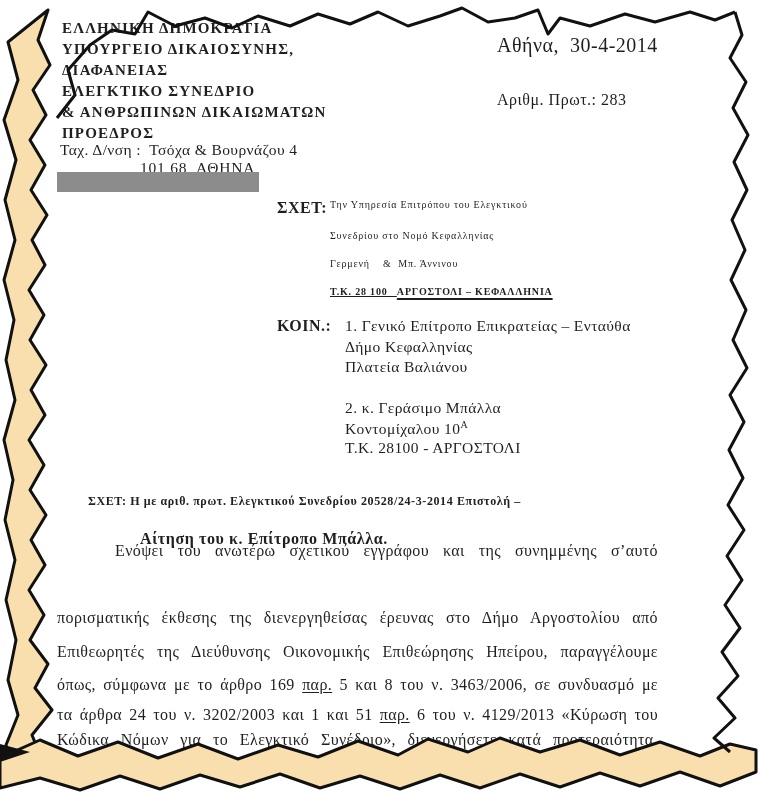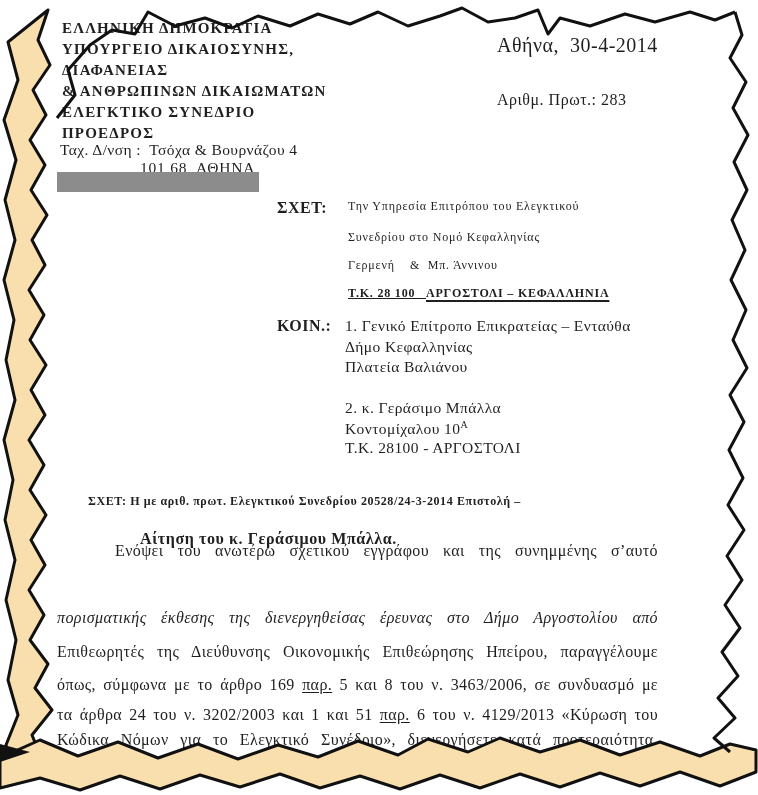--- a/index.html
+++ b/index.html
@@ -15,21 +15,21 @@
     letter-spacing:1.2px;line-height:21px;}
   
   .meta-date{left:497px;top:34px;font-size:20px;letter-spacing:.5px;}
   .meta-prot{left:497px;top:91px;font-size:16px;letter-spacing:.5px;}
   
   .addr1{left:60px;top:141px;font-size:15.5px;letter-spacing:.4px;}
   .addr2{left:140px;top:159px;font-size:15.5px;letter-spacing:.8px;}
   .redaction{left:57px;top:172px;width:202px;height:20px;background:#8c8c8c;}
   
   .to-label{left:277px;top:199px;font-size:16px;font-weight:bold;letter-spacing:.5px;}
-  .to-line{left:348px;font-size:12px;letter-spacing:.8px;}
+  .to-line{left:330px;font-size:10px;letter-spacing:.8px;}
   .u-bold{font-weight:bold;text-decoration:underline;text-decoration-thickness:2px;text-underline-offset:3px;}
   .bold{font-weight:bold;text-decoration:underline;}
   
   .cc-label{left:277px;top:317px;font-size:16px;font-weight:bold;letter-spacing:.5px;}
   .cc-line{left:345px;font-size:15.5px;letter-spacing:.4px;}
   sup{font-size:10px;}
   
   .subj1{left:88px;top:494px;width:600px;font-size:12px;font-weight:bold;letter-spacing:.6px;}
   .subj2{left:140px;top:530px;font-size:16px;font-weight:bold;letter-spacing:.6px;}
   
@@ -41,22 +41,22 @@
   #torn{position:absolute;left:0;top:0;z-index:5;pointer-events:none;}
   .txt{z-index:1;}
 </style>
 </head>
 <body>
 
 <div class="abs txt gov-header">
   <div>ΕΛΛΗΝΙΚΗ ΔΗΜΟΚΡΑΤΙΑ</div>
   <div>ΥΠΟΥΡΓΕΙΟ ΔΙΚΑΙΟΣΥΝΗΣ,</div>
   <div>ΔΙΑΦΑΝΕΙΑΣ</div>
+  <div>ΕΛΕΓΚΤΙΚΟ ΣΥΝΕΔΡΙΟ</div>
   <div>&amp; ΑΝΘΡΩΠΙΝΩΝ ΔΙΚΑΙΩΜΑΤΩΝ</div>
-  <div>ΕΛΕΓΚΤΙΚΟ ΣΥΝΕΔΡΙΟ</div>
   <div>ΠΡΟΕΔΡΟΣ</div>
 </div>
 
 <div class="abs txt meta-date pre">Αθήνα,  30-4-2014</div>
 <div class="abs txt meta-prot">Αριθμ. Πρωτ.: 283</div>
 
 <div class="abs txt addr1 pre">Ταχ. Δ/νση :  Τσόχα &amp; Βουρνάζου 4</div>
 <div class="abs txt addr2 pre">101 68  ΑΘΗΝΑ</div>
 <div class="abs txt redaction"></div>
 
@@ -68,24 +68,24 @@
 
 <div class="abs txt cc-label">ΚΟΙΝ.:</div>
 <div class="abs txt cc-line" style="top:317px;">1. Γενικό Επίτροπο Επικρατείας – Ενταύθα</div>
 <div class="abs txt cc-line" style="top:338px;">Δήμο Κεφαλληνίας</div>
 <div class="abs txt cc-line" style="top:358px;">Πλατεία Βαλιάνου</div>
 <div class="abs txt cc-line" style="top:399px;">2. κ. Γεράσιμο Μπάλλα</div>
 <div class="abs txt cc-line" style="top:419px;"><span>Κοντομίχαλου 10</span><sup>Α</sup></div>
 <div class="abs txt cc-line" style="top:439px;">Τ.Κ. 28100 - ΑΡΓΟΣΤΟΛΙ</div>
 
 <div class="abs txt subj1">ΣΧΕΤ: Η με αριθ. πρωτ. Ελεγκτικού Συνεδρίου 20528/24-3-2014 Επιστολή –</div>
-<div class="abs txt subj2">Αίτηση του κ. Γεράσιμου Μπάλλα.</div>
+<div class="abs txt subj2">Αίτηση του κ. Επίτροπο Μπάλλα.</div>
 
 <div class="abs txt b-line b-first" style="top:542px;">Ενόψει του ανωτέρω σχετικού εγγράφου και της συνημμένης σ’αυτό</div>
-<div class="abs txt b-line" style="top:609px;font-style:italic;">πορισματικής έκθεσης της διενεργηθείσας έρευνας στο Δήμο Αργοστολίου από</div>
+<div class="abs txt b-line" style="top:609px;">πορισματικής έκθεσης της διενεργηθείσας έρευνας στο Δήμο Αργοστολίου από</div>
 <div class="abs txt b-line" style="top:643px;">Επιθεωρητές της Διεύθυνσης Οικονομικής Επιθεώρησης Ηπείρου, παραγγέλουμε</div>
 <div class="abs txt b-line" style="top:676px;"><span>όπως, σύμφωνα με το άρθρο 169 </span><span class="u-word">παρ.</span><span> 5 και 8 του ν. 3463/2006, σε συνδυασμό με</span></div>
 <div class="abs txt b-line" style="top:706px;"><span>τα άρθρα 24 του ν. 3202/2003 και 1 και 51 </span><span class="u-word">παρ.</span><span> 6 του ν. 4129/2013 «Κύρωση του</span></div>
 <div class="abs txt b-line" style="top:731px;">Κώδικα Νόμων για το Ελεγκτικό Συνέδριο», διενεργήσετε κατά προτεραιότητα,</div>
 <div class="abs txt b-line" style="top:756px;">τις αρμόδιες υπηρεσίες σας διαχειριστικό κατασταλτικό έλεγχο τη</div>
 
 <svg id="torn" width="758" height="795" viewBox="0 0 758 795" aria-hidden="true">
 
   <polygon fill="#f9dfae" stroke="#111111" stroke-width="3" stroke-linejoin="round" points="48,10 8,42 18,80 4,120 16,160 5,200 15,240 4,280 14,320 6,360 15,400 4,440
             13,480 5,520 15,560 6,600 16,640 8,680 18,715 6,745 14,768 42,760 32,735

